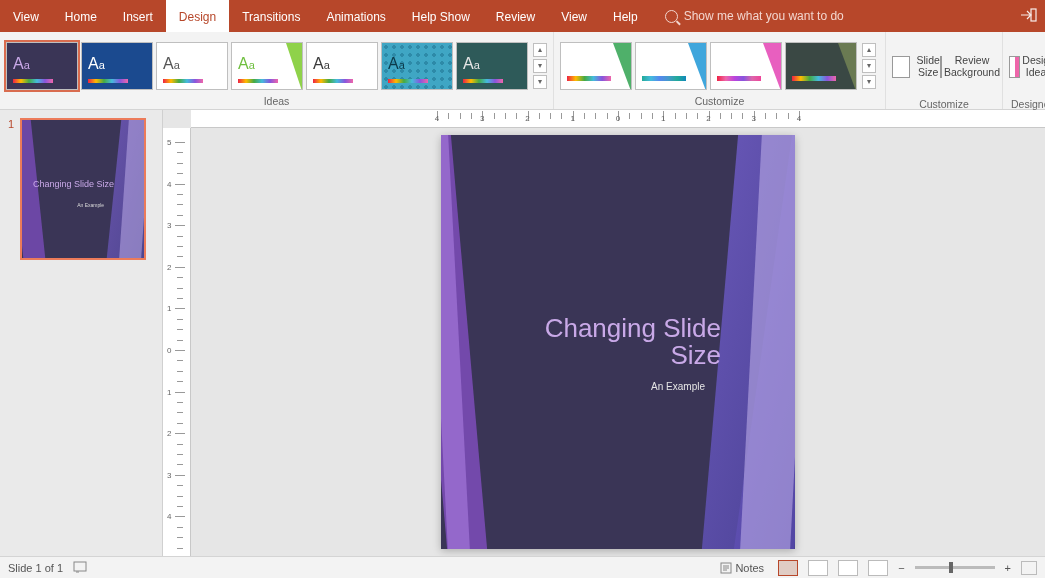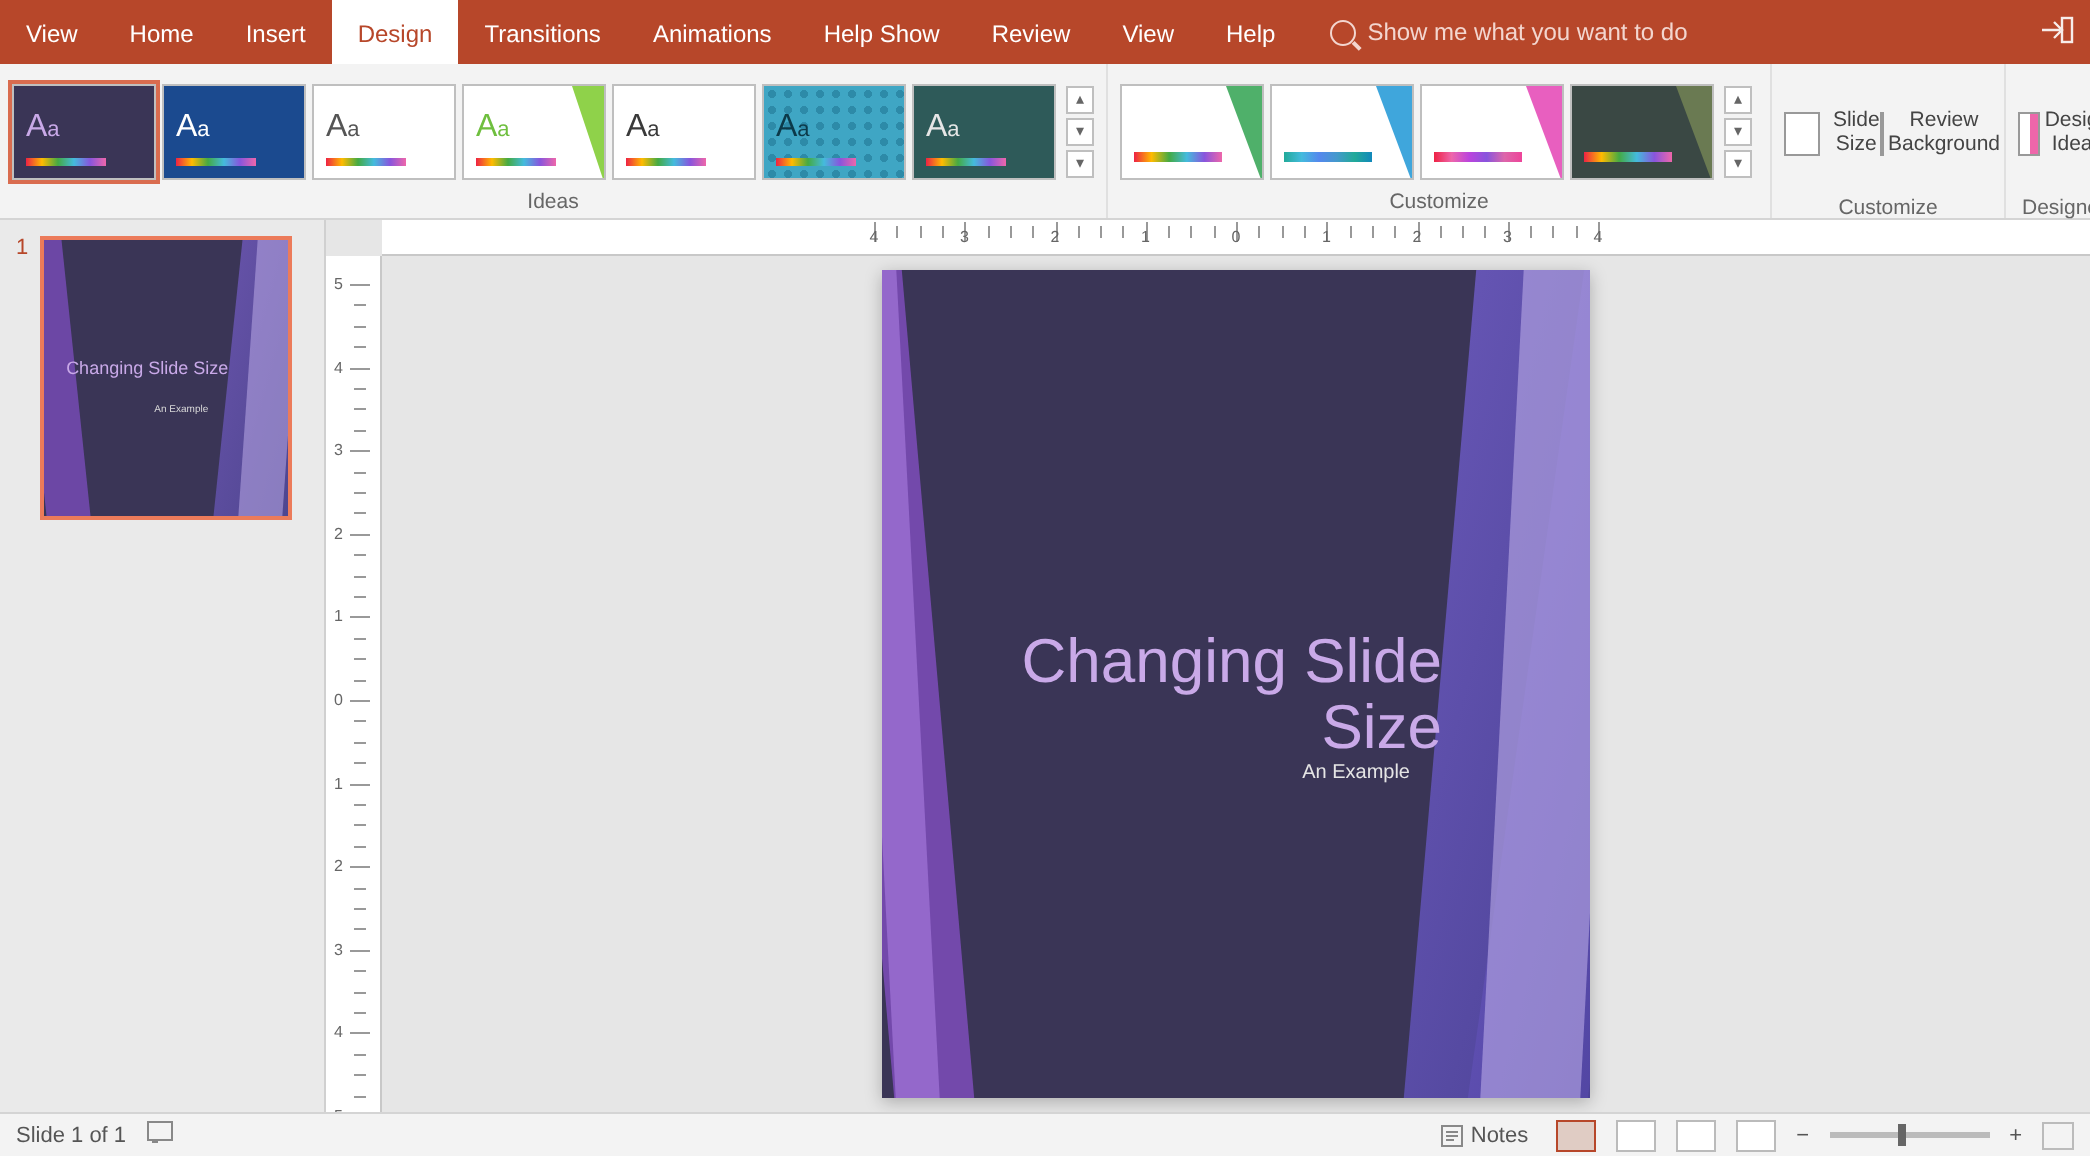--- a/index.html
+++ b/index.html
@@ -57,21 +57,21 @@
 .rv-tick.maj{width:10px;left:12px;}
 .rv-lab{position:absolute;left:4px;font-size:8px;color:#666;transform:translateY(-50%);}
 
 .canvas-wrap{position:absolute;top:18px;left:28px;right:0;bottom:0;display:flex;align-items:center;justify-content:center;}
 .slide{width:354px;height:414px;background:#3a3556;position:relative;box-shadow:0 2px 8px rgba(0,0,0,.25);overflow:hidden;}
 .s-wedgeA{position:absolute;right:-20px;top:0;width:95px;height:100%;background:linear-gradient(100deg,rgba(115,95,210,.75),rgba(80,70,170,.75));transform:skewX(-5deg);}
 .s-wedgeB{position:absolute;right:-6px;top:0;width:50px;height:100%;background:rgba(185,170,230,.6);transform:skewX(-3deg);}
 .s-wedgeC{position:absolute;right:-28px;top:0;width:60px;height:100%;background:rgba(120,90,200,.5);transform:skewX(-8deg);}
 .s-wedgeL{position:absolute;left:-12px;top:0;width:40px;height:100%;background:rgba(135,80,200,.75);transform:skewX(5deg);}
 .s-wedgeL2{position:absolute;left:-4px;top:0;width:22px;height:100%;background:rgba(175,130,230,.55);transform:skewX(3deg);}
-.s-title{position:absolute;right:74px;top:180px;color:#c9a9e8;font-size:31px;font-weight:300;text-align:right;line-height:1.05;}
+.s-title{position:absolute;right:74px;top:180px;color:#c9a9e8;font-size:26px;font-weight:300;text-align:right;line-height:1.05;}
 .s-sub{position:absolute;right:90px;top:246px;color:#e5e5e5;font-size:10px;}
 
 
 .statusbar{height:22px;background:#f3f3f3;border-top:1px solid #d4d4d4;display:flex;align-items:center;font-size:11px;color:#555;padding:0 8px;gap:10px;}
 .statusbar .spacer{flex:1;}
 .sb-btn{display:flex;align-items:center;gap:3px;cursor:pointer;padding:0 4px;height:100%;}
 .view-btn{width:20px;height:16px;border:1px solid #bbb;background:#fff;cursor:pointer;}
 .view-btn.active{background:#e0ccc4;border-color:#b7472a;}
 .zoom-slider{width:80px;height:3px;background:#bbb;position:relative;}
 .zoom-slider .knob{position:absolute;left:34px;top:-4px;width:4px;height:11px;background:#666;}

